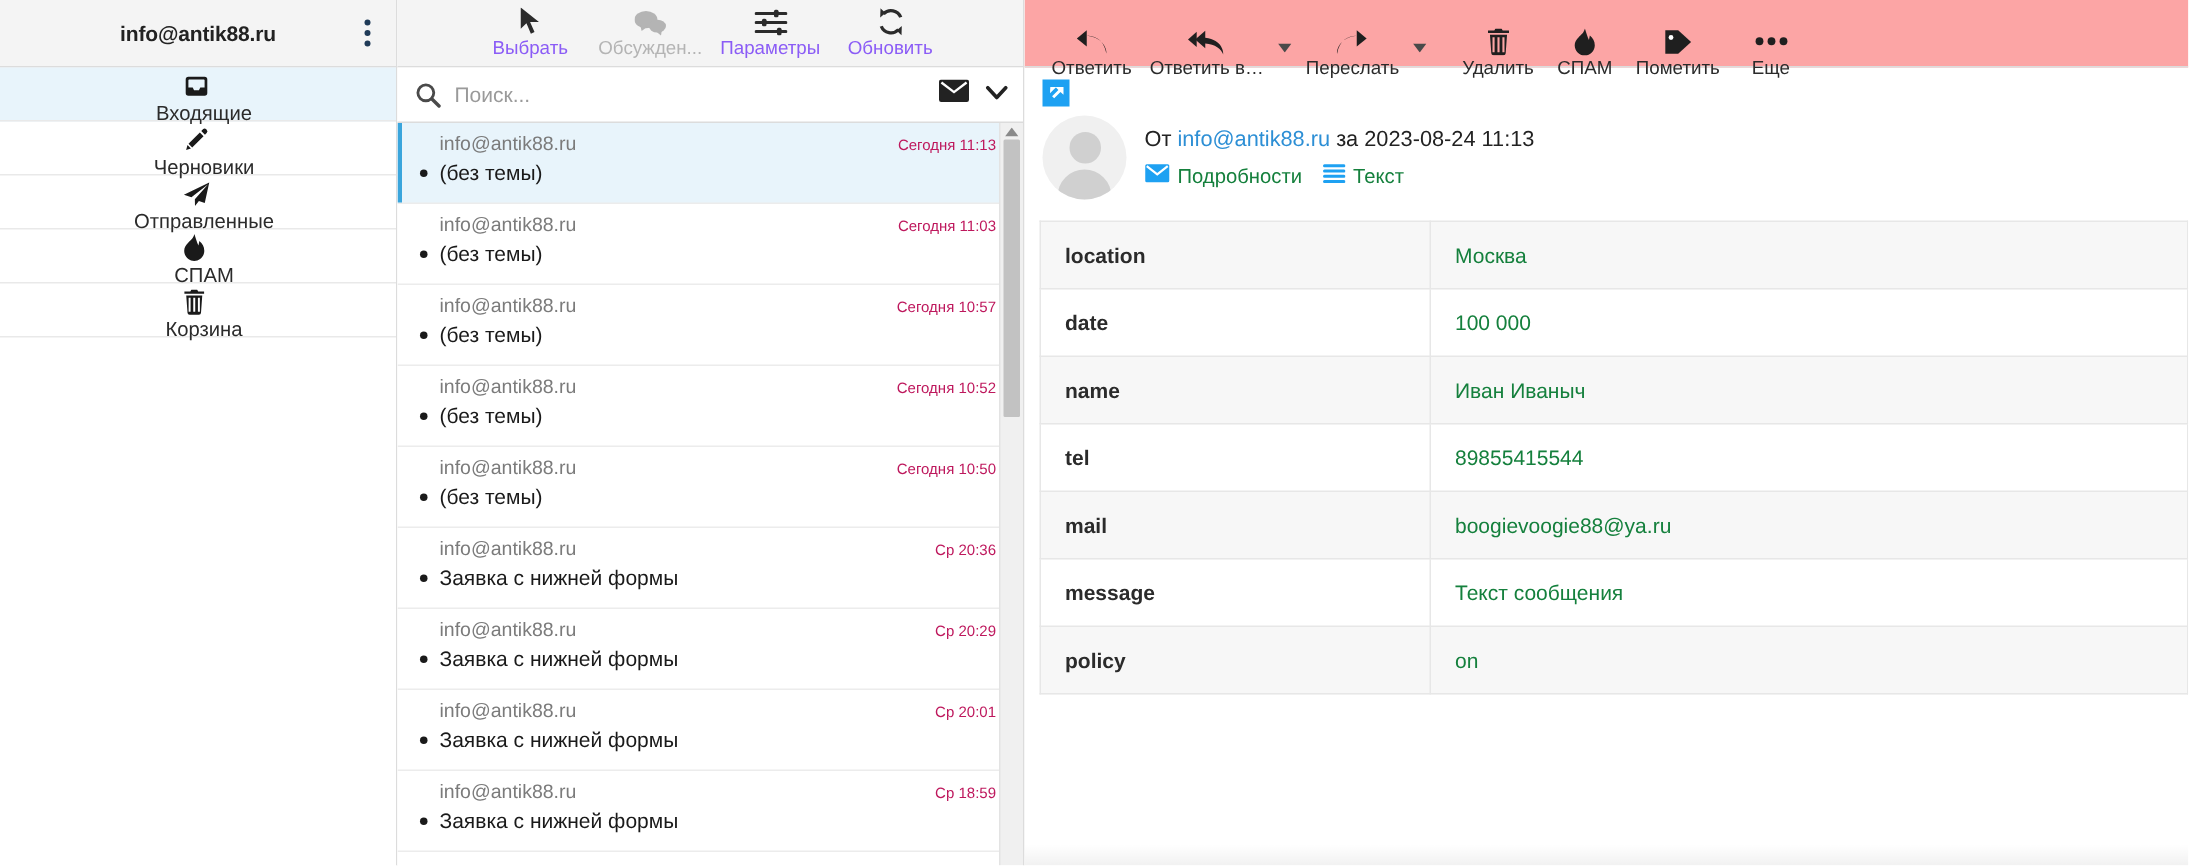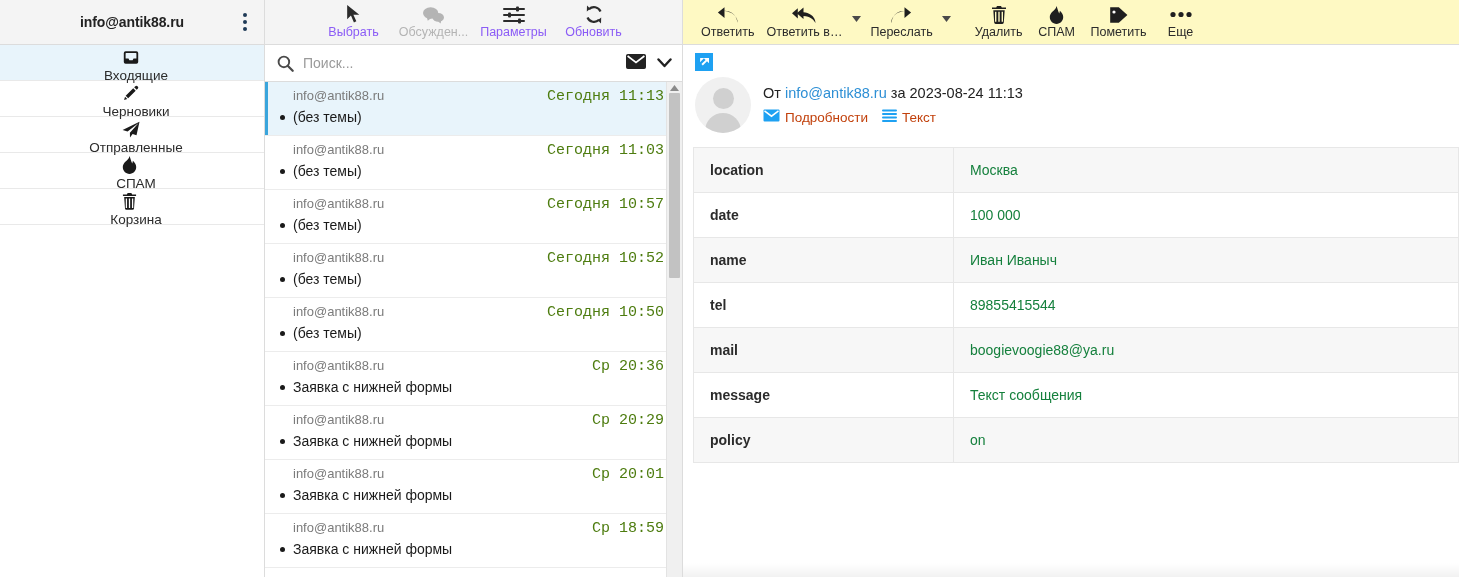--- a/index.html
+++ b/index.html
@@ -117,21 +117,21 @@
     padding: 6px 18px 0 12px;
     cursor: pointer;
     position: relative;
   }
   .msg.selected { background: #e8f4fb; }
   .msg.selected:before {
     content: ""; position: absolute; left: 0; top: 0; bottom: 0; width: 3px; background: #3aa5dc;
   }
   .msg .row1 { display: flex; justify-content: space-between; align-items: baseline; padding-left: 16px; }
   .msg .from { font-size: 13px; color: #7b7b7b; }
-  .msg .date { font-size: 15px; color: #4d7c0f; font-family: Liberation Mono, monospace; }
+  .msg .date { font-size: 10px; color: #be185d; }
   .msg .row2 { display: flex; align-items: center; gap: 8px; margin-top: 4px; }
   .msg .dot { width: 5px; height: 5px; border-radius: 50%; background: #1a1a1a; flex: 0 0 5px; margin-left: 3px; }
   .msg .subject { font-size: 14px; color: #1a1a1a; }
 
   .vscroll {
     position: absolute; right: 0; top: 0; bottom: 0; width: 16px;
     background: #f0f0f0; border-left: 1px solid #e3e3e3;
   }
   .vscroll .arrow-up {
     height: 11px; display: flex; align-items: center; justify-content: center;
@@ -144,25 +144,25 @@
   
   .readpane {
     flex: 1 1 auto; height: 577px;
     display: flex; flex-direction: column;
     background: #fff;
     overflow: hidden;
     position: relative;
   }
   .read-toolbar {
     height: 45px; flex: 0 0 45px;
-    background: #fef9c3;
+    background: #fca5a5;
     border-bottom: 1px solid #dcdcdc;
     display: flex; align-items: flex-start;
     padding-left: 12px;
-    padding-top: 2px;
+    padding-top: 15px;
   }
   .rbtn {
     height: 42px; min-width: 56px;
     display: flex; flex-direction: column; align-items: center; justify-content: flex-start;
     gap: 2px; cursor: pointer; padding: 3px 6px 0 6px;
   }
   .rbtn .ticon { height: 19px; display: flex; align-items: center; justify-content: center; }
   .rbtn .tlabel { font-size: 12.5px; color: #2b2b2b; white-space: nowrap; line-height: 1; }
   .caret-btn {
     width: 16px; height: 42px; display: flex; align-items: flex-start; justify-content: center;
@@ -185,21 +185,21 @@
   .avatar {
     width: 56px; height: 56px; border-radius: 50%; background: #f0f0f0;
     flex: 0 0 56px; position: relative; overflow: hidden;
   }
   .avatar .head { position: absolute; width: 21px; height: 21px; border-radius: 50%; background: #d0d0d0; left: 17.5px; top: 11px; }
   .avatar .body { position: absolute; width: 36px; height: 24px; border-radius: 18px 18px 0 0; background: #d0d0d0; left: 10px; top: 36px; }
   .sender-info { padding-top: 8px; }
   .sender-line { font-size: 14.5px; color: #222; line-height: 1.2; text-align: center; }
   .sender-line .em-link { color: #2d8fd5; text-decoration: none; }
   .meta-links { display: flex; align-items: center; gap: 14px; margin-top: 7px; }
-  .meta-link { display: flex; align-items: center; gap: 5px; color: #c2410c; font-size: 13.5px; cursor: pointer; }
+  .meta-link { display: flex; align-items: center; gap: 5px; color: #15803d; font-size: 13.5px; cursor: pointer; }
 
   .tablewrap { margin-top: 14px; padding-left: 10px; }
   table.kv { border-collapse: collapse; width: 100%; table-layout: fixed; border-radius: 19px; }
   table.kv td {
     border: 1px solid #e7e7e7;
     padding: 14px 16px;
     font-size: 14px;
     vertical-align: middle;
     height: 43px;
   }

